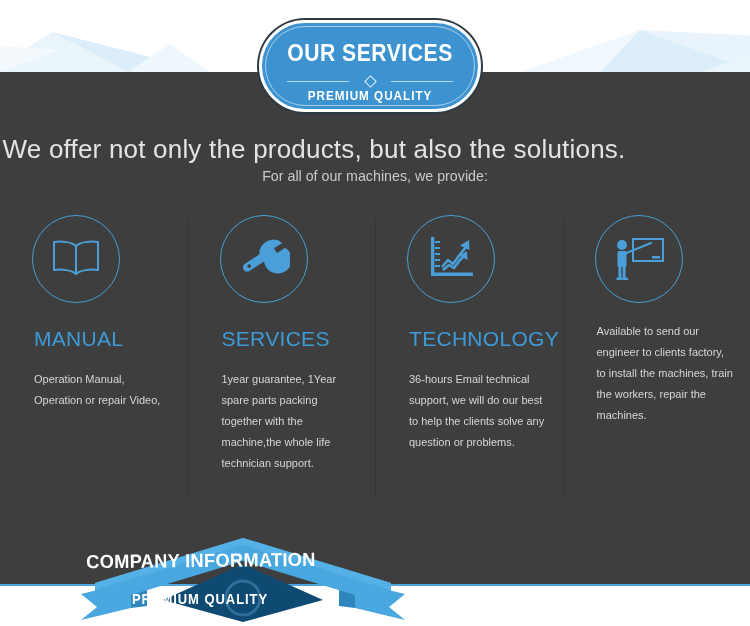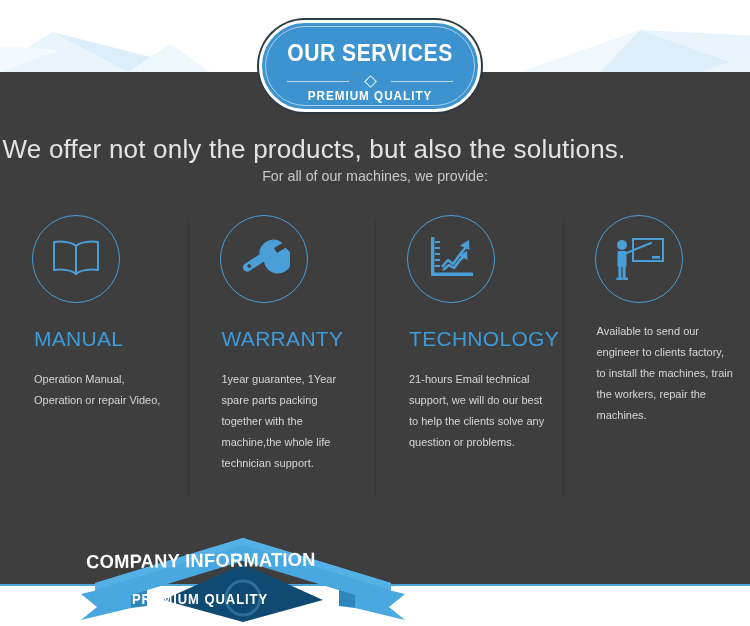--- a/index.html
+++ b/index.html
@@ -262,21 +262,21 @@
             <path d="M40.5 6.5 L33.5 13.5 L37.5 17.5 L44.5 10.5
                      A14 14 0 1 1 26.5 28.5
                      L13.5 41.5
                      A4.5 4.5 0 0 1 7.5 35.5
                      L20.5 22.5
                      A14 14 0 0 1 40.5 6.5 Z" fill="#4a9fd8"></path>
             <circle cx="13" cy="36" r="1.8" fill="#3e3e3e"></circle>
           </g>
         </svg>
       </div>
-      <div class="col-title">WARRANTY</div>
+      <div class="col-title">SERVICES</div>
       <div class="col-body">1year guarantee, 1Year spare parts packing together with the machine,the whole life technician support.</div>
     </div>
 
     <div class="col">
       <div class="icon-circle">
         <svg width="54" height="50" viewBox="0 0 54 50">
           <g fill="#4a9fd8">
             <rect x="7" y="3" width="3.4" height="39" rx="0.5"></rect>
             <rect x="7" y="38.6" width="42" height="3.4" rx="0.5"></rect>
             <rect x="11" y="7" width="5" height="2"></rect>
@@ -287,21 +287,21 @@
           </g>
           <g fill="none" stroke="#4a9fd8" stroke-width="2.6" stroke-linejoin="round" stroke-linecap="butt">
             <polyline points="18,33 24,26 29,30 37,19 43,12"></polyline>
             <polyline points="19,36 25,31 30,34 36,26 41,21"></polyline>
           </g>
           <polygon points="45,6 45.5,16 36,11.5" fill="#4a9fd8"></polygon>
           <polygon points="43,17 43.5,26 35,21.5" fill="#4a9fd8"></polygon>
         </svg>
       </div>
       <div class="col-title">TECHNOLOGY</div>
-      <div class="col-body">21-hours Email technical support, we will do our best to help the clients solve any question or problems.</div>
+      <div class="col-body">36-hours Email technical support, we will do our best to help the clients solve any question or problems.</div>
     </div>
 
     <div class="col">
       <div class="icon-circle">
         <svg width="56" height="50" viewBox="0 0 56 50">
           <rect x="22" y="5" width="30" height="22" fill="none" stroke="#4a9fd8" stroke-width="2"></rect>
           <rect x="41" y="22" width="8" height="2.6" fill="#4a9fd8"></rect>
           <circle cx="11" cy="11" r="5" fill="#4a9fd8"></circle>
           <rect x="6.5" y="17" width="9" height="16" rx="1.4" fill="#4a9fd8"></rect>
           <rect x="7.4" y="32" width="3" height="13" fill="#4a9fd8"></rect>

